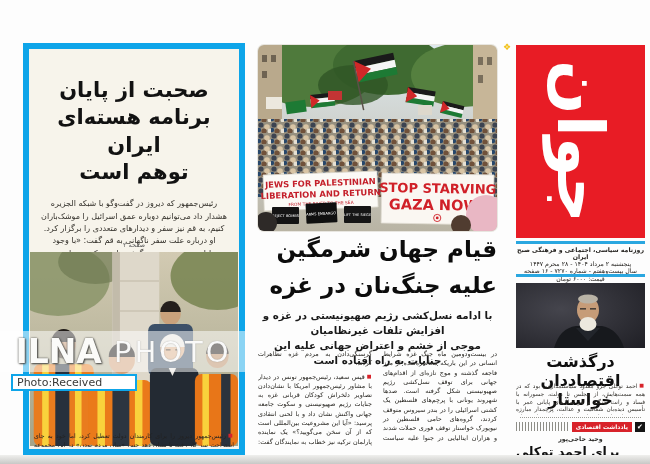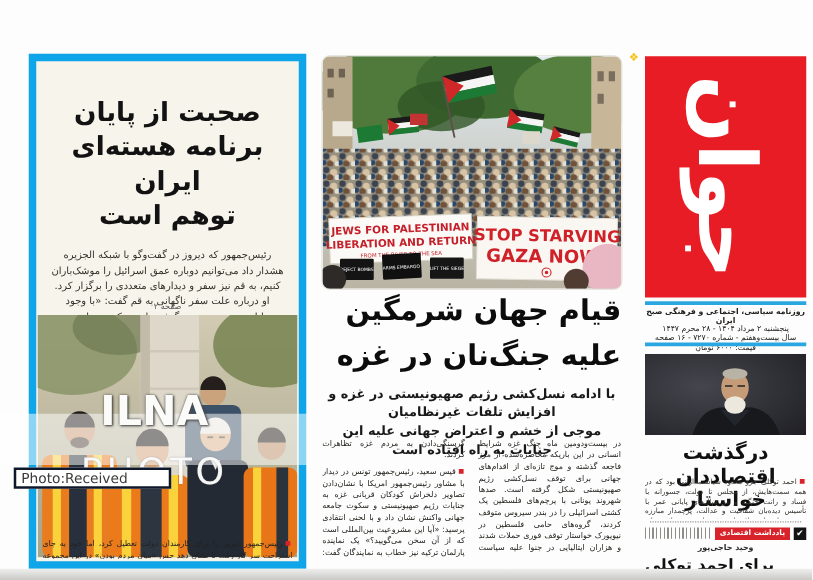--- a/index.html
+++ b/index.html
@@ -14,27 +14,27 @@
              direction:rtl;color:#33302a;max-height:66px;overflow:hidden;}
   .left-pageref{position:absolute;left:0;right:0;top:192px;text-align:center;
                 font-size:6.5px;color:#555;}
   .left-photo{position:absolute;left:1px;right:1px;top:203px;height:194px;overflow:hidden;}
   .left-caption{position:absolute;left:5px;right:5px;bottom:2px;font-size:6.2px;
                 line-height:1.4;direction:rtl;text-align:justify;color:#222;max-height:15px;overflow:hidden;}
   .rbullet::before{content:"■";color:#d8232a;font-size:5px;vertical-align:1px;margin-left:2px;}
   
   .ilna-band{position:absolute;left:0;top:331px;width:247px;height:41px;
              background:rgba(255,255,255,0.52);display:flex;align-items:center;
-             justify-content:center;gap:12px;z-index:5;flex-direction:column;}
+             justify-content:center;gap:12px;z-index:5;}
   .ilna-brand{font-size:33px;font-weight:bold;color:#fbfbf9;
               text-shadow:0 0 2px #4a4a46,1px 1px 2px #4a4a46;}
   .ilna-suffix{font-size:29px;color:rgba(255,255,255,0.95);letter-spacing:3px;
                text-shadow:0 0 1px rgba(110,110,105,0.7);}
   .photo-credit{position:absolute;left:11px;top:374px;width:126px;height:17px;background:#fff;
-                border:2px solid #0f172a;color:#3a3a38;font-size:11px;display:flex;
+                border:2px solid #0ea5e9;color:#3a3a38;font-size:11px;display:flex;
                 align-items:center;padding-left:4px;box-sizing:border-box;z-index:6;}
   
   .lead-photo{position:absolute;left:258px;top:45px;width:239px;height:186px;
               border-radius:6px;overflow:hidden;box-shadow:0 0 0 1px #e8e6e0;}
   .lead-headline{position:absolute;left:258px;top:231px;width:239px;text-align:right;
                  font-size:23px;font-weight:bold;line-height:36px;direction:rtl;color:#0c0c0c;}
   .lead-subhead{position:absolute;left:258px;top:308px;width:239px;font-size:10.3px;
                 font-weight:bold;text-align:center;line-height:1.45;direction:rtl;color:#191919;}
   .lead-body{position:absolute;left:258px;top:350px;width:239px;height:105px;
              column-count:2;column-gap:11px;direction:rtl;font-size:6.4px;line-height:1.45;

